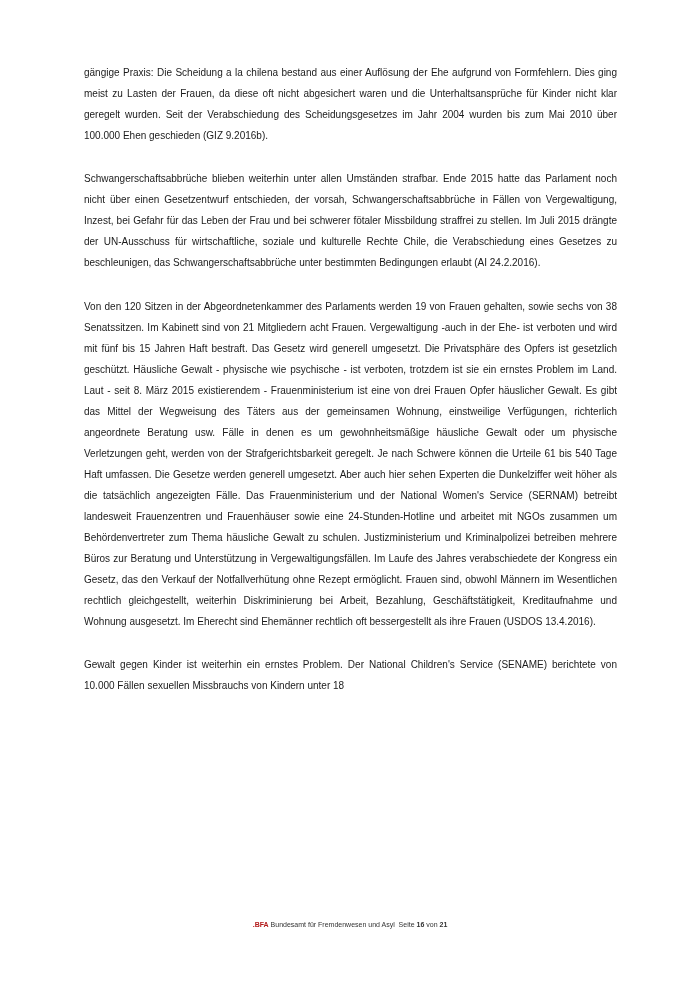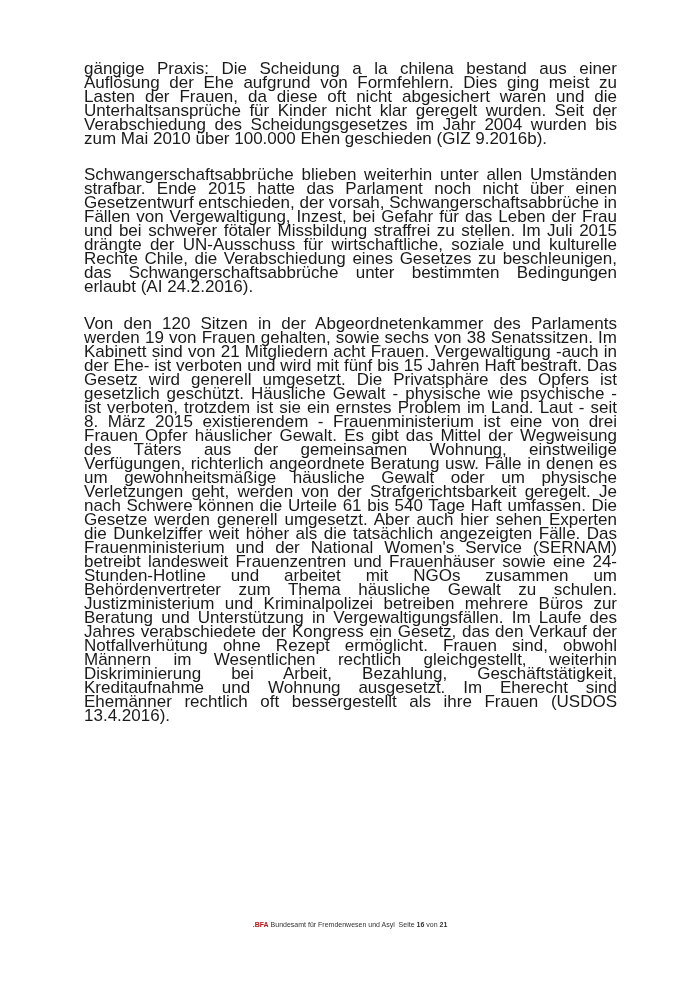--- a/index.html
+++ b/index.html
@@ -16,22 +16,22 @@
       color: #1a1a1a;
     }
     .page {
       position: absolute;
       left: 84px;
       top: 62px;
       width: 533px;
     }
     .para {
       margin: 0 0 22.4px 0;
-      font-size: 17px;
-      line-height: 14px;
+      font-size: 10px;
+      line-height: 21px;
       text-align: justify;
     }
     .para:last-child {
       margin-bottom: 0;
     }
     .footer {
       position: absolute;
       left: 0;
       top: 921px;
       width: 700px;
@@ -48,15 +48,16 @@
       font-weight: bold;
     }
   </style>
 </head>
 <body>
 
 <div class="page">
   <p class="para">gängige Praxis: Die Scheidung a la chilena bestand aus einer Auflösung der Ehe aufgrund von Formfehlern. Dies ging meist zu Lasten der Frauen, da diese oft nicht abgesichert waren und die Unterhaltsansprüche für Kinder nicht klar geregelt wurden. Seit der Verabschiedung des Scheidungsgesetzes im Jahr 2004 wurden bis zum Mai 2010 über 100.000 Ehen geschieden (GIZ 9.2016b).</p>
   <p class="para">Schwangerschaftsabbrüche blieben weiterhin unter allen Umständen strafbar. Ende 2015 hatte das Parlament noch nicht über einen Gesetzentwurf entschieden, der vorsah, Schwangerschaftsabbrüche in Fällen von Vergewaltigung, Inzest, bei Gefahr für das Leben der Frau und bei schwerer fötaler Missbildung straffrei zu stellen. Im Juli 2015 drängte der UN-Ausschuss für wirtschaftliche, soziale und kulturelle Rechte Chile, die Verabschiedung eines Gesetzes zu beschleunigen, das Schwangerschaftsabbrüche unter bestimmten Bedingungen erlaubt (AI 24.2.2016).</p>
   <p class="para">Von den 120 Sitzen in der Abgeordnetenkammer des Parlaments werden 19 von Frauen gehalten, sowie sechs von 38 Senatssitzen. Im Kabinett sind von 21 Mitgliedern acht Frauen. Vergewaltigung -auch in der Ehe- ist verboten und wird mit fünf bis 15 Jahren Haft bestraft. Das Gesetz wird generell umgesetzt. Die Privatsphäre des Opfers ist gesetzlich geschützt. Häusliche Gewalt - physische wie psychische - ist verboten, trotzdem ist sie ein ernstes Problem im Land. Laut - seit 8. März 2015 existierendem - Frauenministerium ist eine von drei Frauen Opfer häuslicher Gewalt.  Es gibt das Mittel der Wegweisung des Täters aus der gemeinsamen Wohnung, einstweilige Verfügungen, richterlich angeordnete Beratung usw. Fälle in denen es um gewohnheitsmäßige häusliche Gewalt oder um physische Verletzungen geht, werden von der Strafgerichtsbarkeit geregelt. Je nach Schwere können die Urteile 61 bis 540 Tage Haft umfassen. Die Gesetze werden generell umgesetzt. Aber auch hier sehen Experten die Dunkelziffer weit höher als die tatsächlich angezeigten Fälle. Das Frauenministerium und der National Women's Service (SERNAM) betreibt landesweit Frauenzentren und Frauenhäuser sowie eine 24-Stunden-Hotline und arbeitet mit NGOs zusammen um Behördenvertreter zum Thema häusliche Gewalt zu schulen. Justizministerium und Kriminalpolizei betreiben mehrere Büros zur Beratung und Unterstützung in Vergewaltigungsfällen. Im Laufe des Jahres verabschiedete der Kongress ein Gesetz, das den Verkauf der Notfallverhütung ohne Rezept ermöglicht. Frauen sind, obwohl Männern im Wesentlichen rechtlich gleichgestellt, weiterhin Diskriminierung bei Arbeit, Bezahlung, Geschäftstätigkeit, Kreditaufnahme und Wohnung ausgesetzt. Im Eherecht sind Ehemänner rechtlich oft bessergestellt als ihre Frauen (USDOS 13.4.2016).</p>
+  <p class="para">Gewalt gegen Kinder ist weiterhin ein ernstes Problem. Der National Children's Service (SENAME) berichtete von 10.000 Fällen sexuellen Missbrauchs von Kindern unter 18</p>
 </div>
 
 <div class="footer"><span class="brand">.BFA</span><span> Bundesamt für Fremdenwesen und Asyl  Seite </span><span class="num">16</span><span> von </span><span class="num">21</span></div>
 
 </body></html>

